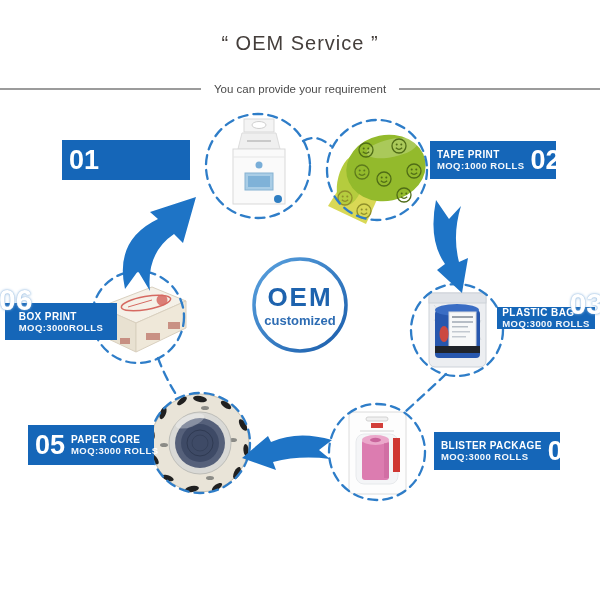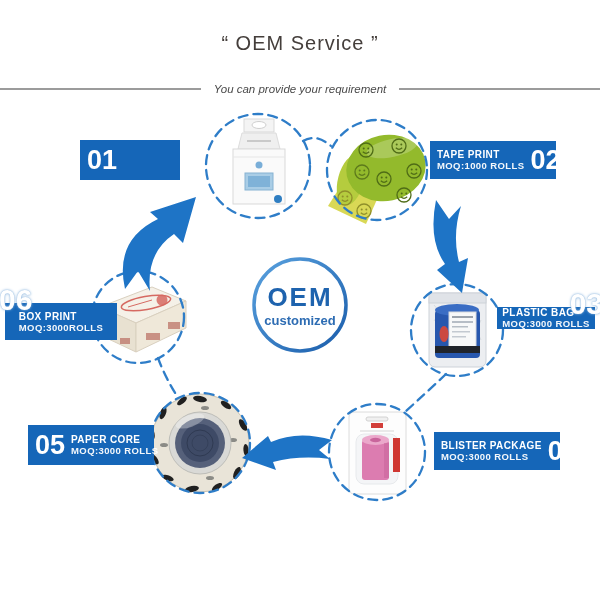--- a/index.html
+++ b/index.html
@@ -8,33 +8,33 @@
     font-family:"Liberation Sans","DejaVu Sans",sans-serif;
     border-radius:17px;
   }
   
   .title{
     position:absolute;top:32px;left:0;width:100%;text-align:center;
     font-size:20px;color:#443e3b;letter-spacing:1px;
   }
   .sub-row{position:absolute;top:83px;left:0;right:0;display:flex;align-items:center;}
   .sub-line{flex:1;height:2px;background:#9b9b9b;}
-  .sub-text{font-size:11.5px;color:#4a4a4a;padding:0 13px;white-space:nowrap;font-style:italic;}
+  .sub-text{font-size:11.5px;color:#4a4a4a;padding:0 13px;white-space:nowrap;}
   
   .scene{position:absolute;left:0;top:0;}
   
   .step{
     position:absolute;background:#1566b8;color:#fff;display:flex;align-items:center;
     gap:6px;padding:3px 7px;box-sizing:border-box;
   }
   .step .num{font-size:27px;font-weight:bold;line-height:1;}
   .step .txt{display:flex;flex-direction:column;justify-content:center;}
   .step .name{font-size:10px;font-weight:bold;letter-spacing:.4px;white-space:nowrap;}
   .step .moq{font-size:9.5px;font-weight:bold;letter-spacing:.4px;white-space:nowrap;opacity:.95;}
-  .s1{left:80px;top:140px;width:100px;height:40px;}
+  .s1{left:62px;top:140px;width:128px;height:40px;}
   .s2{left:430px;top:141px;width:126px;height:38px;}
   .s2 .num,.s4 .num{order:2;margin-left:auto;}
   .s3{left:497px;top:307px;width:98px;height:22px;justify-content:center;}
   .s3 .num{position:absolute;right:-8px;top:-18px;font-size:30px;text-shadow:0 0 3px #8ab4dd,0 0 1px #8ab4dd;}
   .s4{left:434px;top:432px;width:126px;height:38px;}
   .s5{left:28px;top:425px;width:126px;height:40px;}
   .s6{left:5px;top:303px;width:112px;height:37px;justify-content:center;}
   .s6 .num{position:absolute;left:-6px;top:-18px;font-size:30px;text-shadow:0 0 3px #8ab4dd,0 0 1px #8ab4dd;}
   
   .center-text{position:absolute;left:250px;top:284px;width:100px;text-align:center;}

